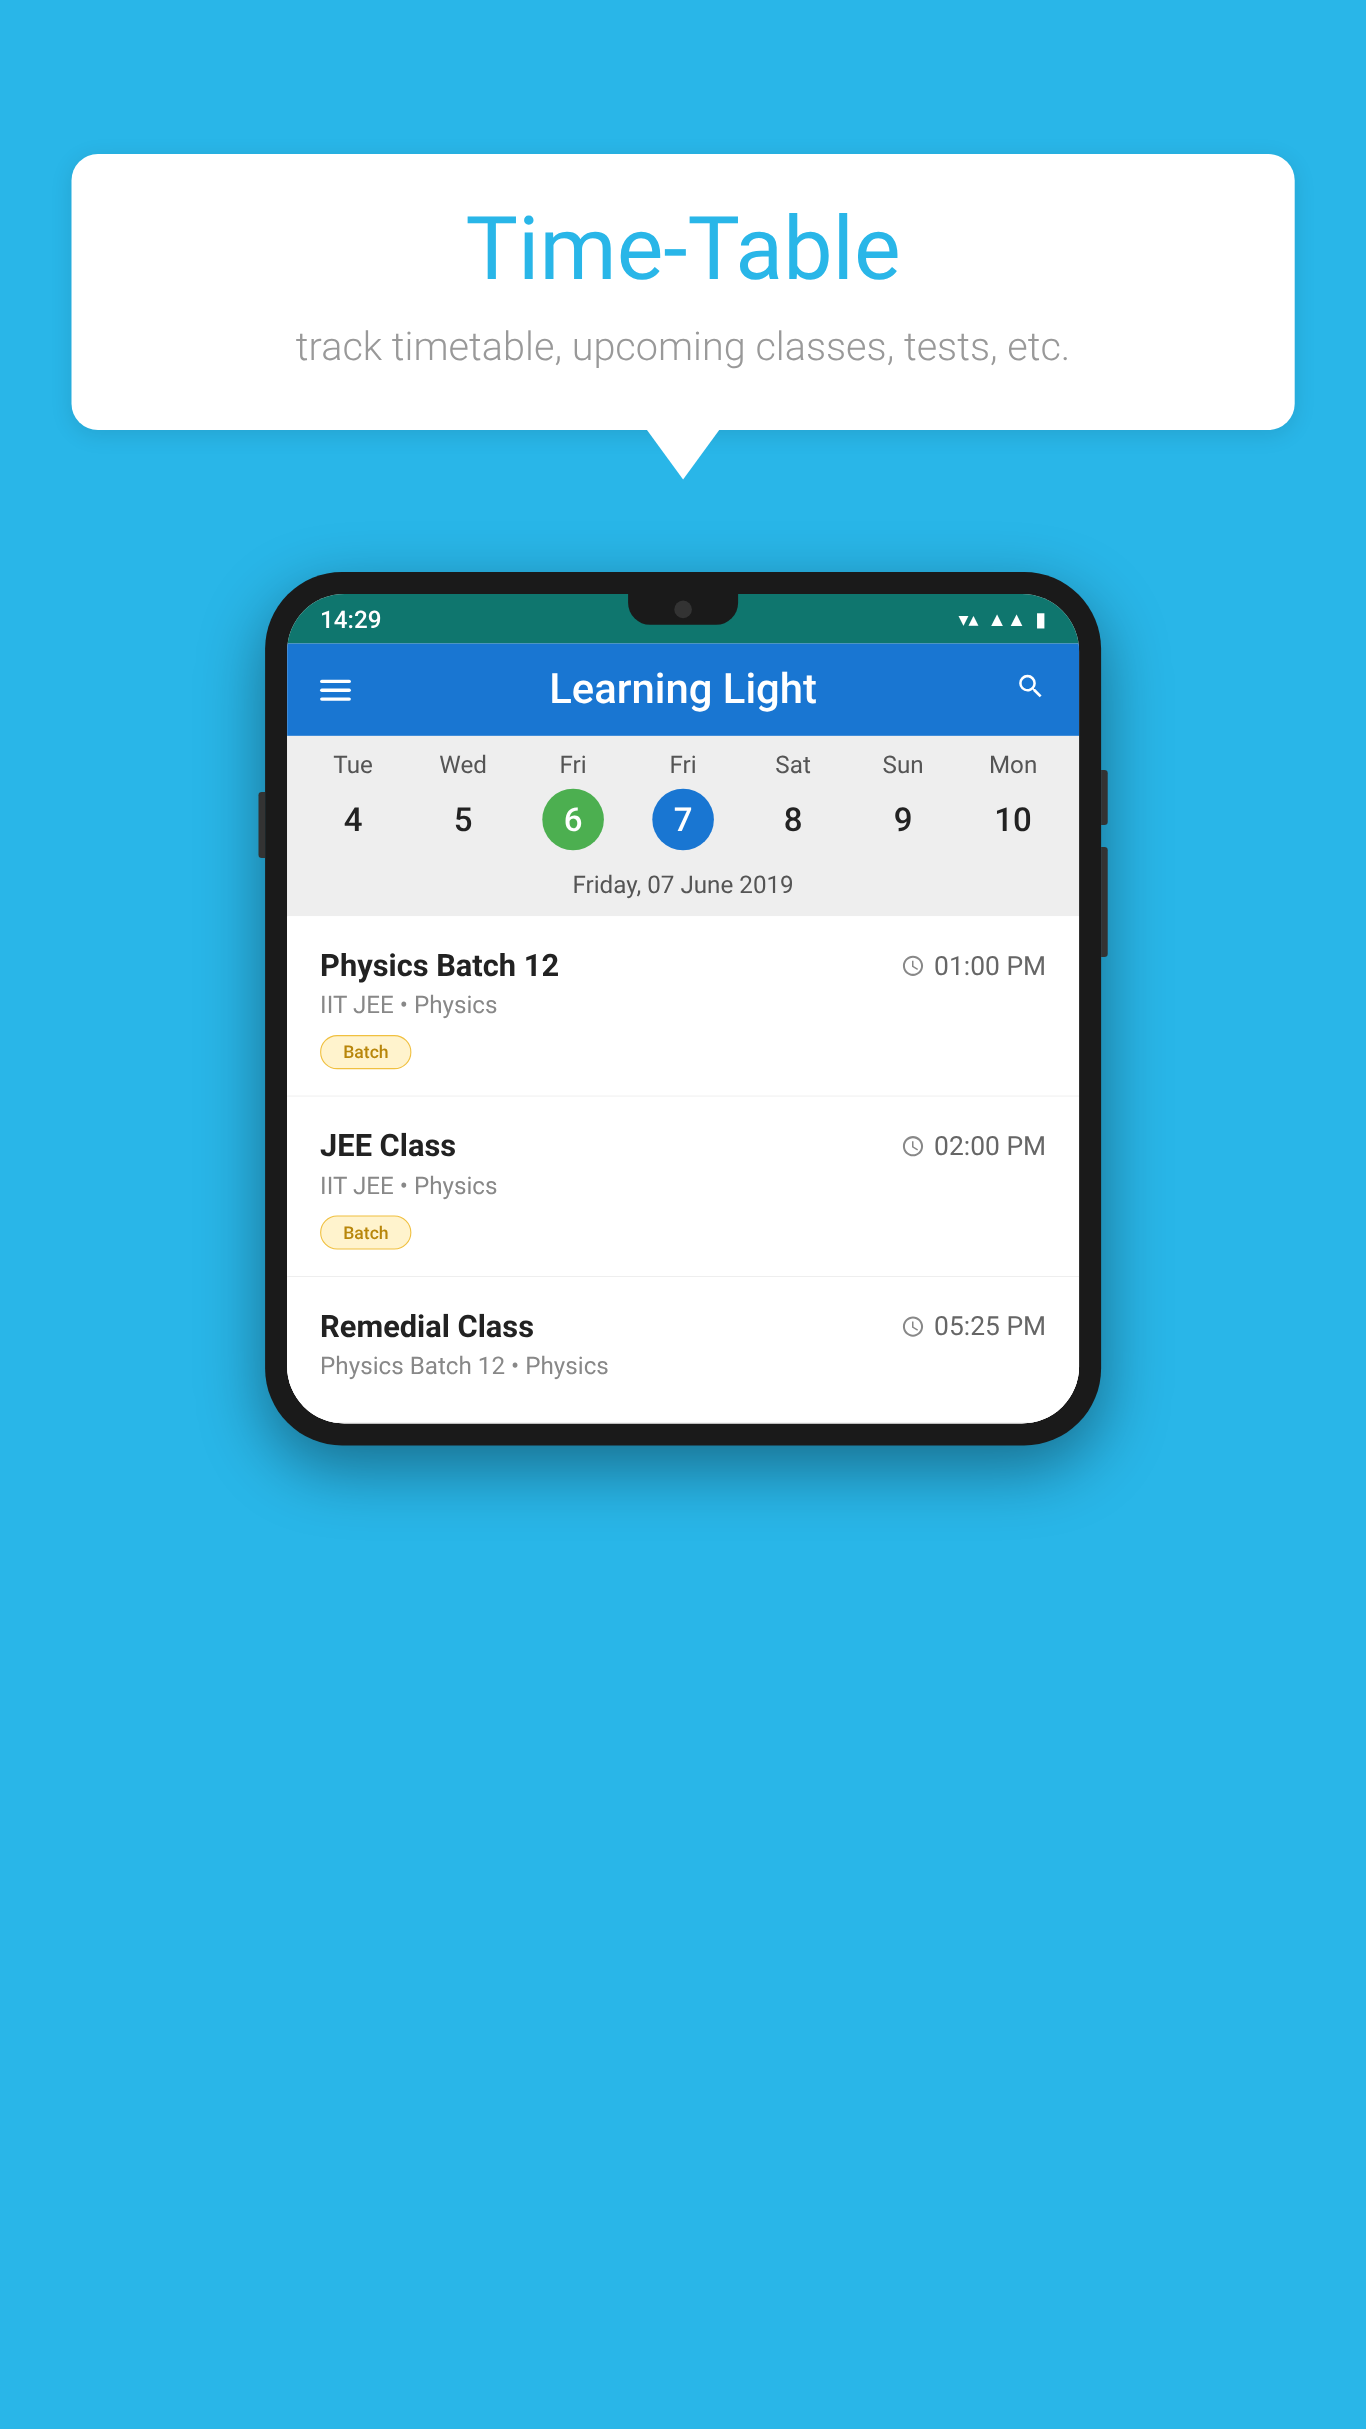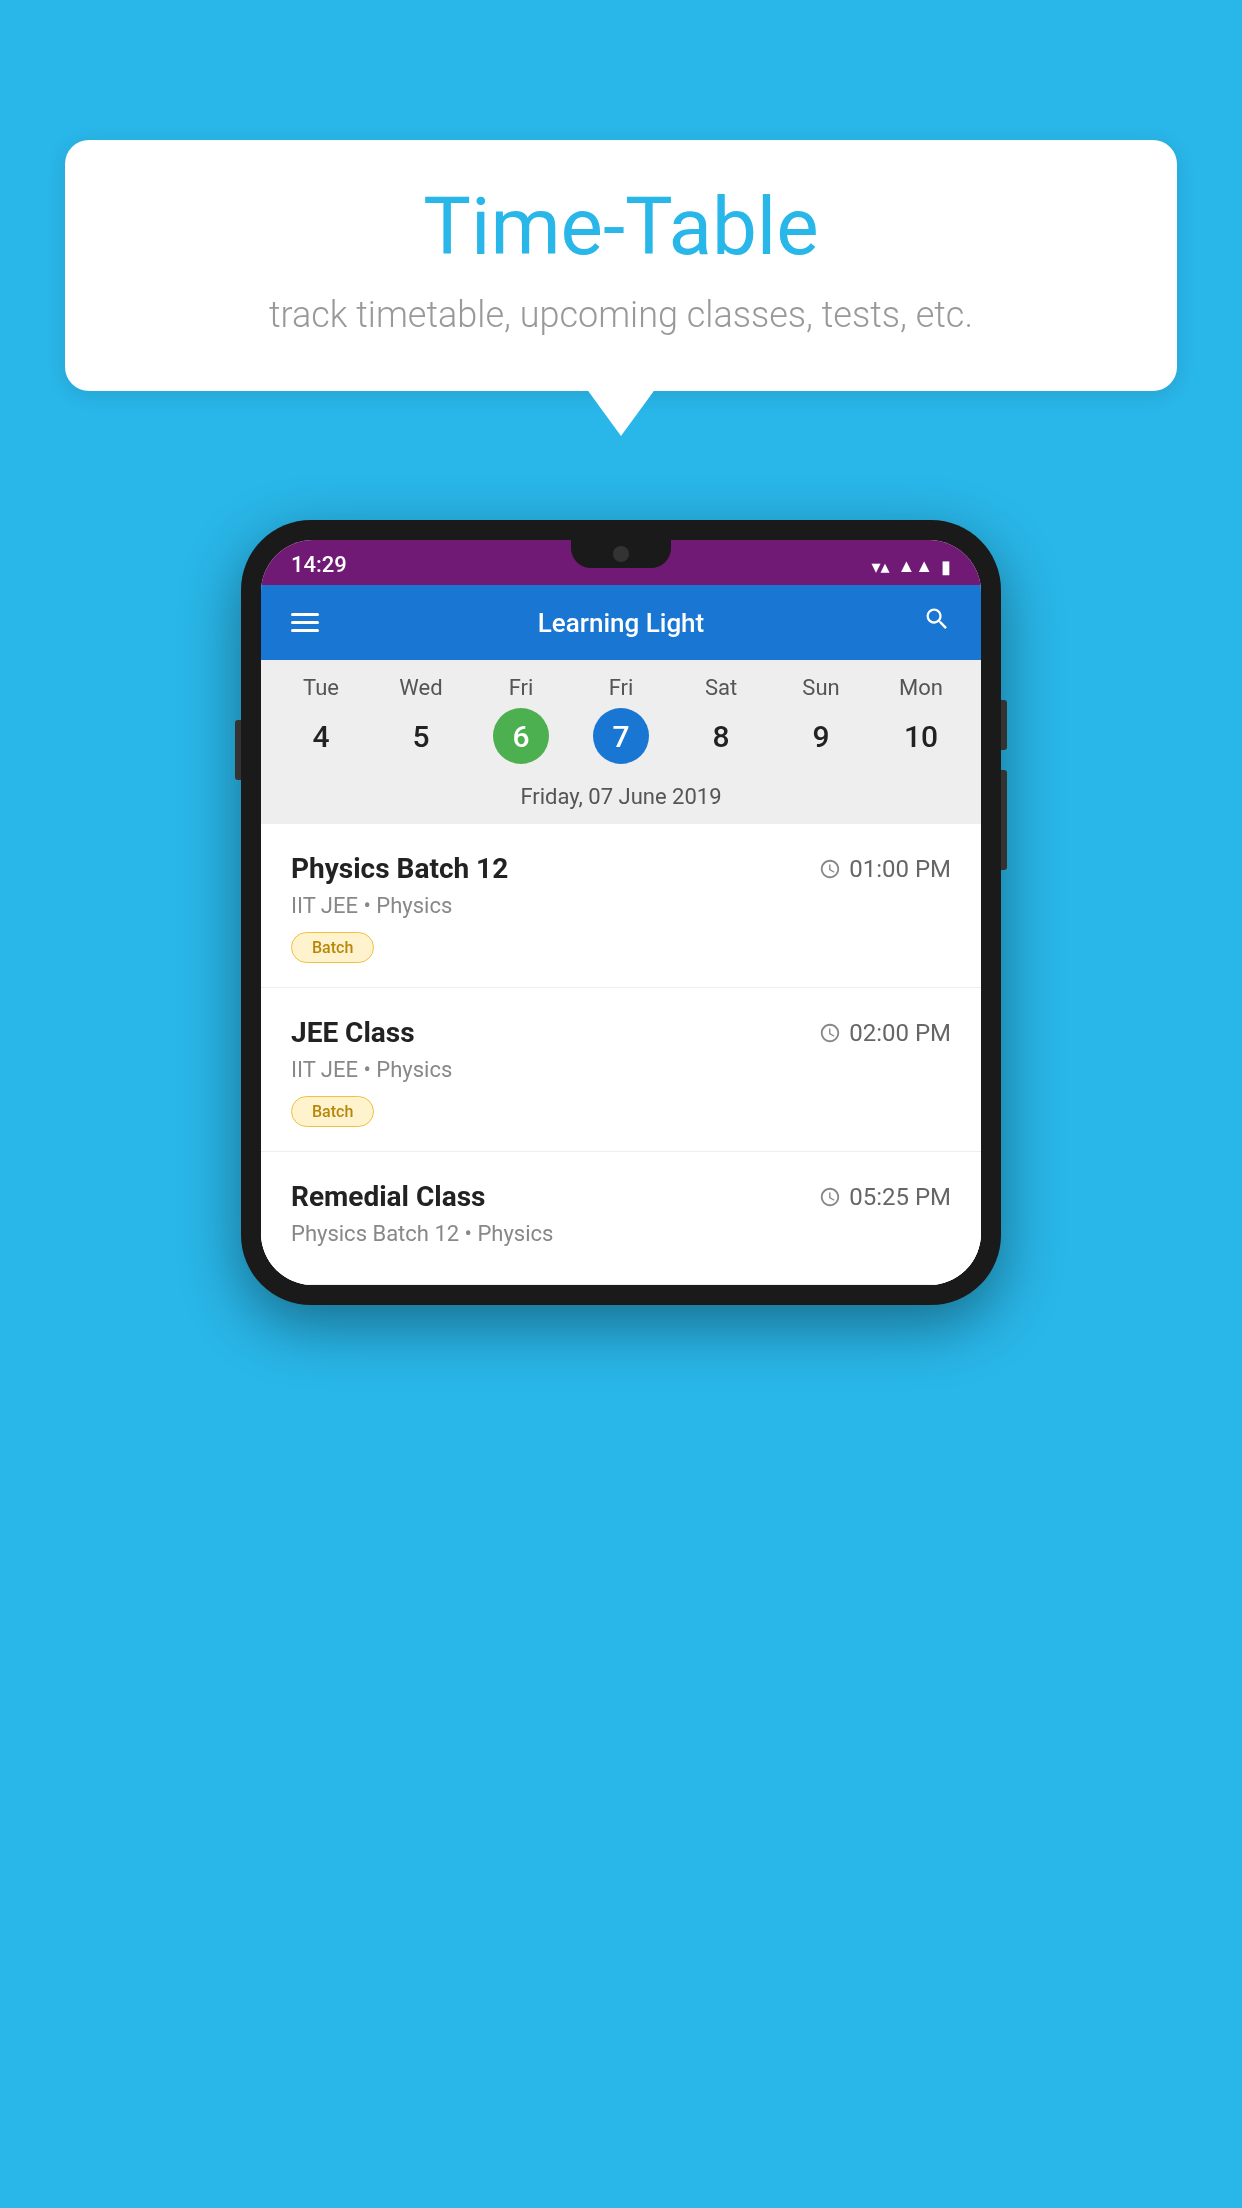--- a/index.html
+++ b/index.html
@@ -97,27 +97,27 @@
     }
 
     .phone-screen {
       background: #f5f5f5;
       border-radius: 52px;
       overflow: hidden;
     }
 
     
     .status-bar {
-      background: #701a75;
+      background: #0f766e;
       color: white;
       font-size: 22px;
       padding: 12px 30px 8px;
       display: flex;
       justify-content: space-between;
-      align-items: flex-end;
+      align-items: flex-start;
     }
 
     .status-time {
       font-weight: 500;
     }
 
     .status-icons {
       display: flex;
       align-items: center;
       gap: 8px;
@@ -146,21 +146,21 @@
 
     .hamburger-icon span {
       display: block;
       width: 28px;
       height: 3px;
       background: white;
       border-radius: 2px;
     }
 
     .app-title {
-      font-size: 26px;
+      font-size: 38px;
       font-weight: 500;
       color: white;
     }
 
     .search-icon-btn {
       color: white;
       font-size: 28px;
     }
 
     

